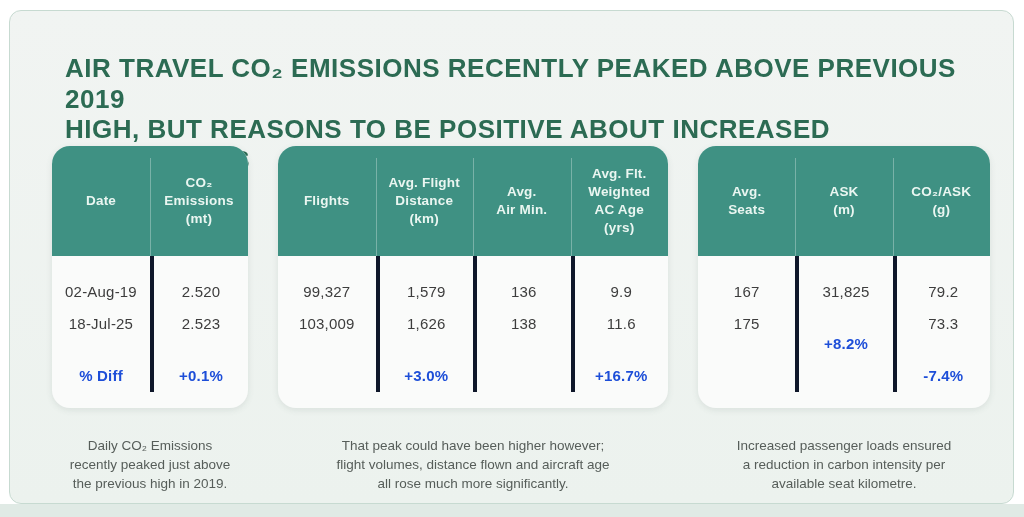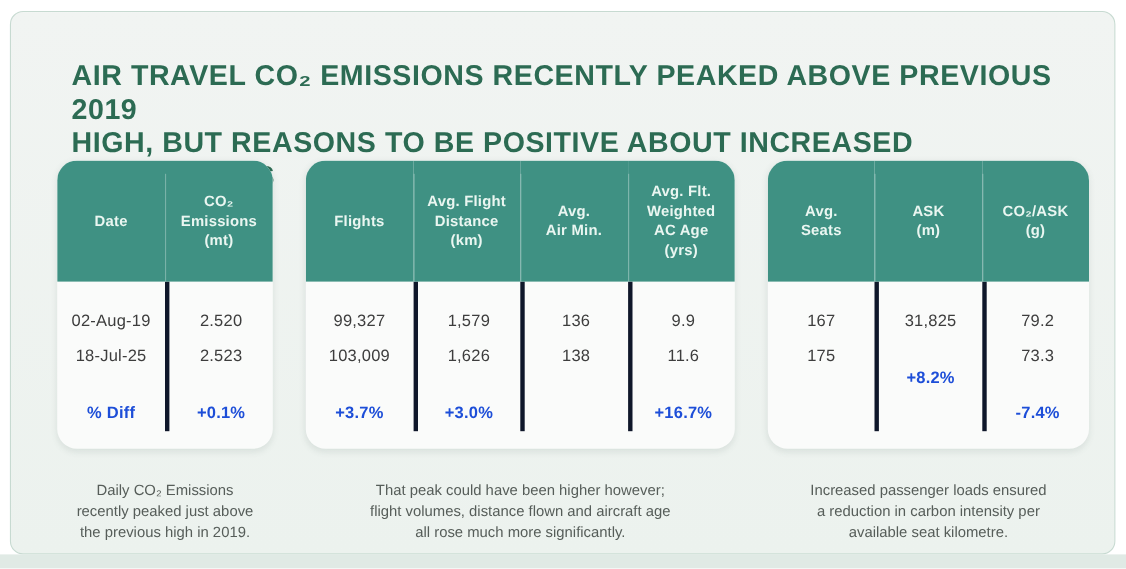--- a/index.html
+++ b/index.html
@@ -78,21 +78,20 @@
         </div>
       </div>
     </div>
 
     <div class="tbl tbl2">
       <div class="col">
         <div class="th">Flights</div>
         <div class="tb">
           <div class="cell r1">99,327</div>
           <div class="cell">103,009</div>
-          <div class="cell diff">+3.7%</div>
         </div>
       </div>
       <div class="col">
         <div class="th">Avg. Flight
 Distance
 (km)</div>
         <div class="tb">
           <div class="cell r1">1,579</div>
           <div class="cell">1,626</div>
           <div class="cell diff">+3.0%</div>

